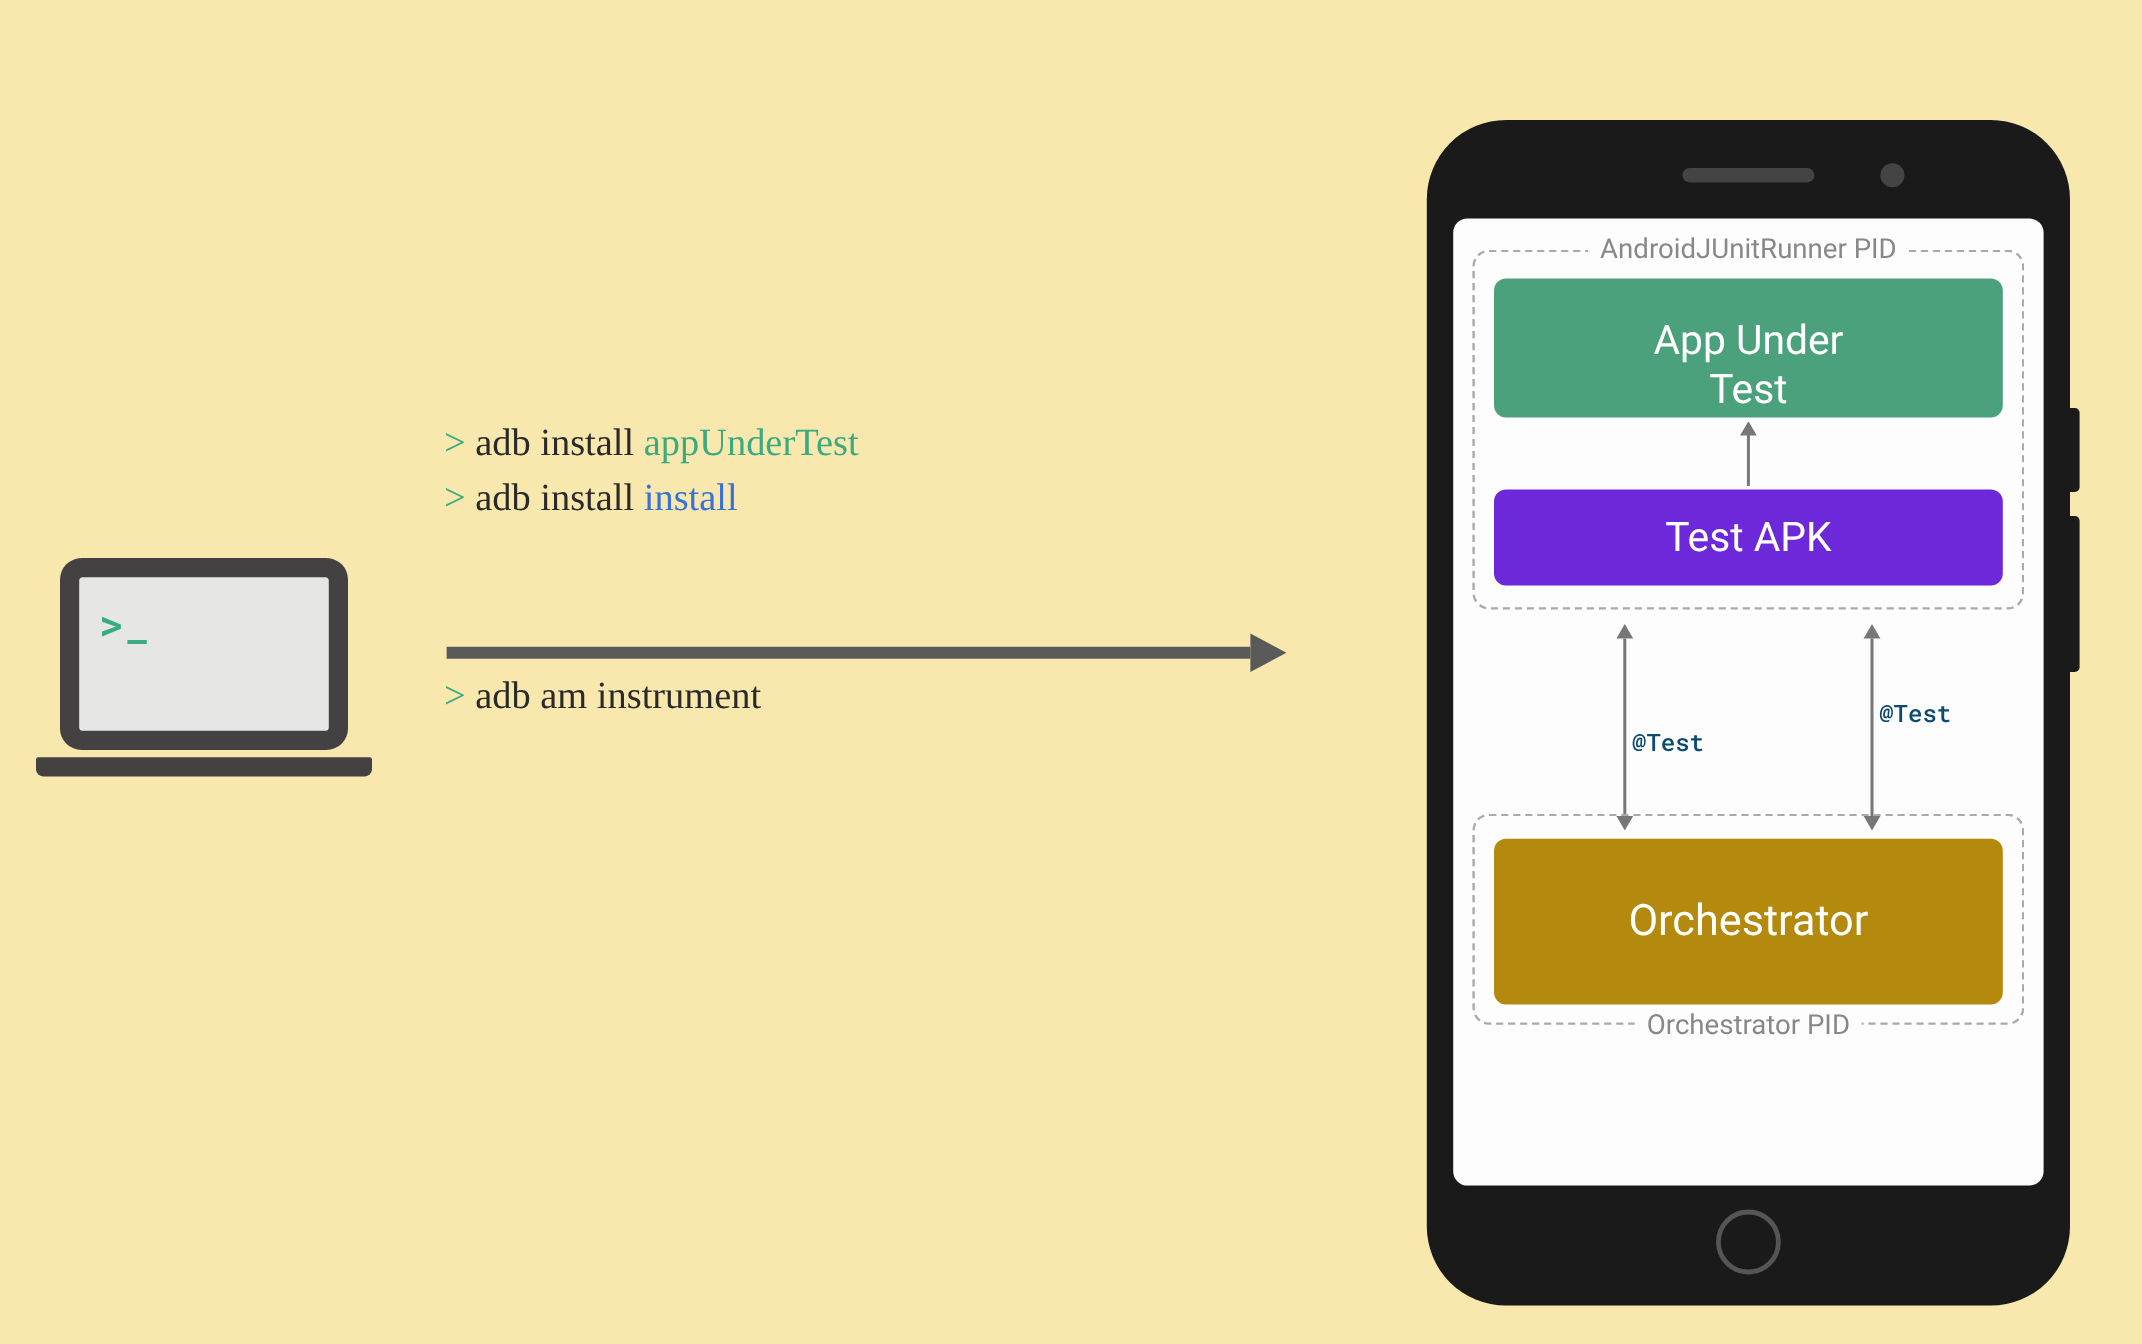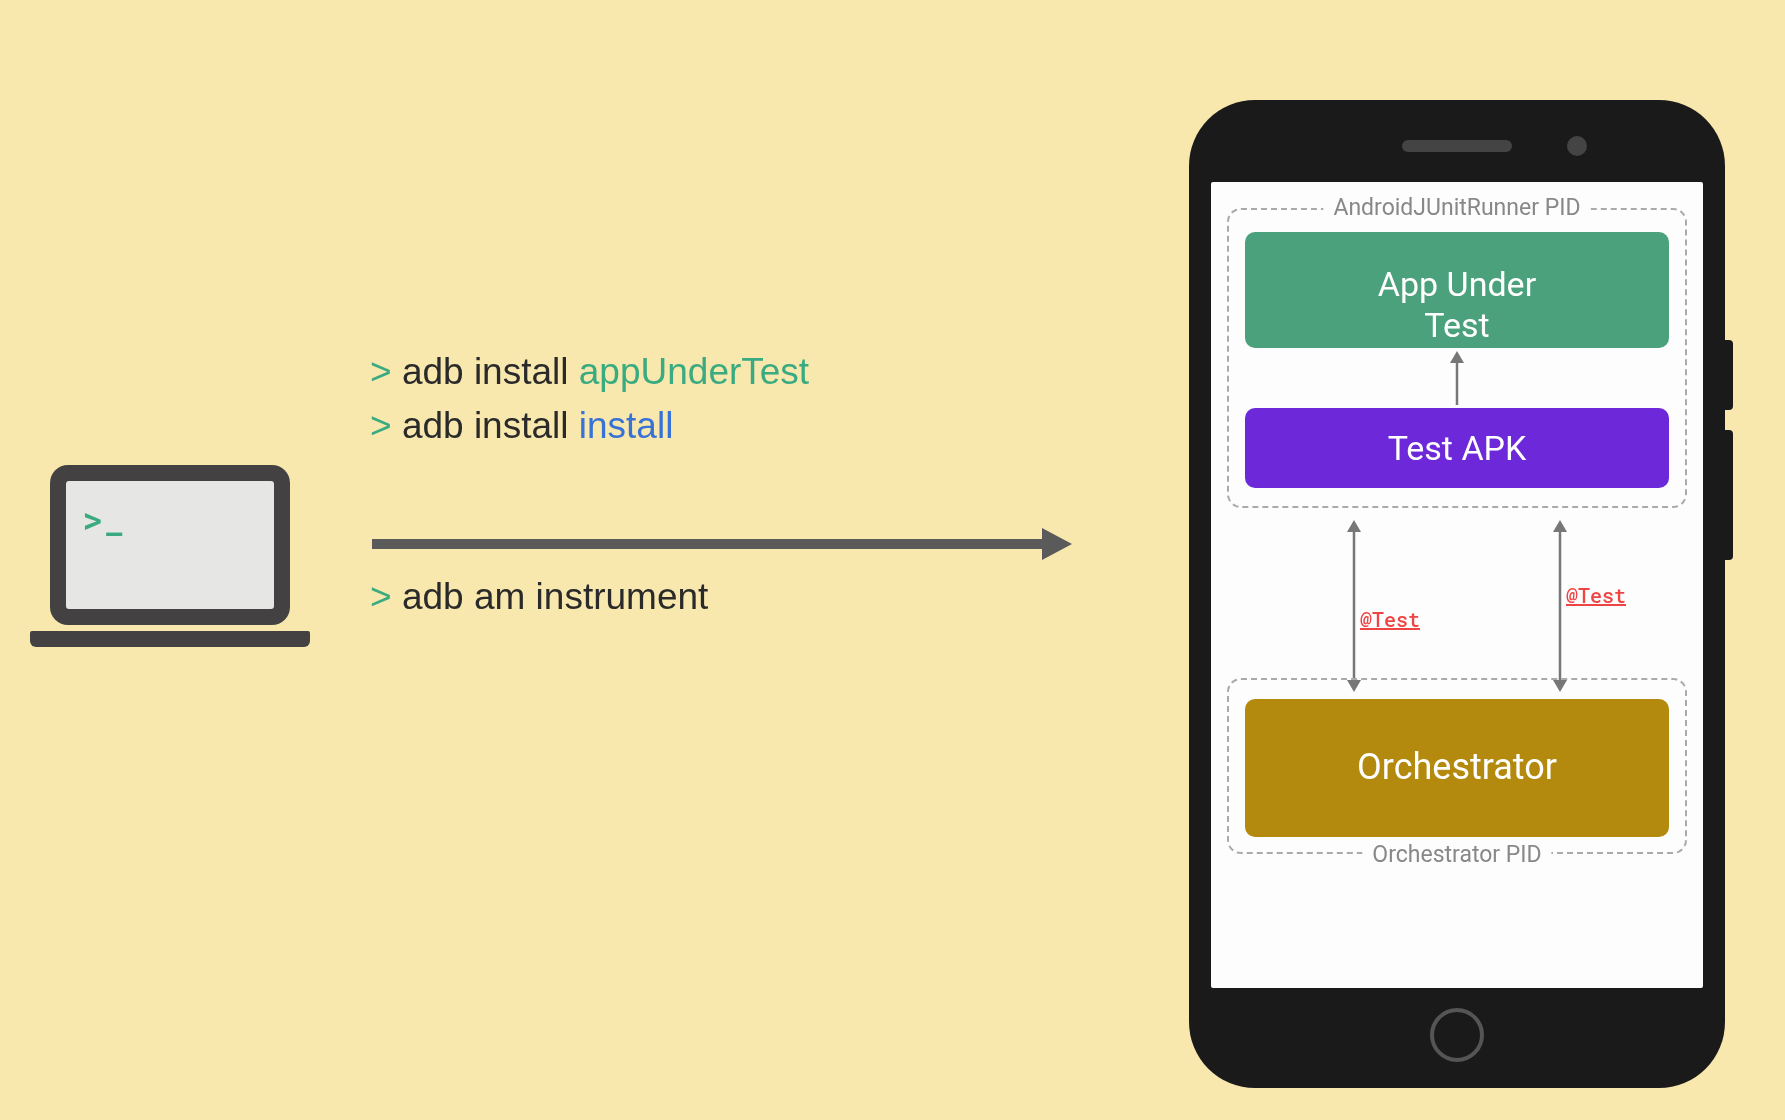--- a/index.html
+++ b/index.html
@@ -44,22 +44,22 @@
     background: #434142;
     border-radius: 2px 2px 6px 6px;
     margin: 6px auto 0;
   }
 
   
   .code-block {
     position: absolute;
     left: 370px;
     top: 345px;
-    font-family: Liberation Sans, sans-serif;
-    font-size: 37px;
+    font-family: Liberation Serif, serif;
+    font-size: 32px;
     line-height: 1.45;
     font-weight: 500;
   }
   .code-line { white-space: pre; }
   .prompt { color: #3aaa80; }
   .cmd { color: #2a2a2a; }
   .arg-green { color: #3aaa80; }
   .arg-blue { color: #3872d6; }
   .arg-gold { color: #b38a0d; }
   .code-gap { height: 118px; }
@@ -121,21 +121,21 @@
     background: #1a1a1a;
     border-radius: 0 4px 4px 0;
   }
   .phone-side-btn.b1 { top: 240px; height: 70px; }
   .phone-side-btn.b2 { top: 330px; height: 130px; }
 
   .phone-screen {
     width: 100%;
     height: 100%;
     background: #fdfdfd;
-    border-radius: 2px;
+    border-radius: 12px;
     position: relative;
     padding: 14px 16px;
   }
 
   
   .pid-group {
     border: 2.5px dashed #aaa;
     border-radius: 14px;
     position: relative;
     padding: 22px 16px 18px 16px;
@@ -203,28 +203,27 @@
   }
   .mid-col {
     position: relative;
     width: 110px;
     display: flex;
     flex-direction: column;
     align-items: center;
   }
   .mid-col .lbl {
     position: absolute;
-    color: #ef4444;
+    color: #0c4a6e;
     font-family: 'Roboto Mono', 'Menlo', monospace;
     font-size: 20px;
     font-weight: 500;
     left: 50%;
     transform: translateX(6px);
     white-space: nowrap;
-    text-decoration: underline;
   }
   .mid-col:nth-child(1) .lbl { top: 86px; }
   .mid-col:nth-child(2) .lbl { top: 62px; }
   .mid-col:nth-child(3) .lbl { top: 38px; }
 
 </style>
 </head>
 <body>
 
 <div class="laptop">

